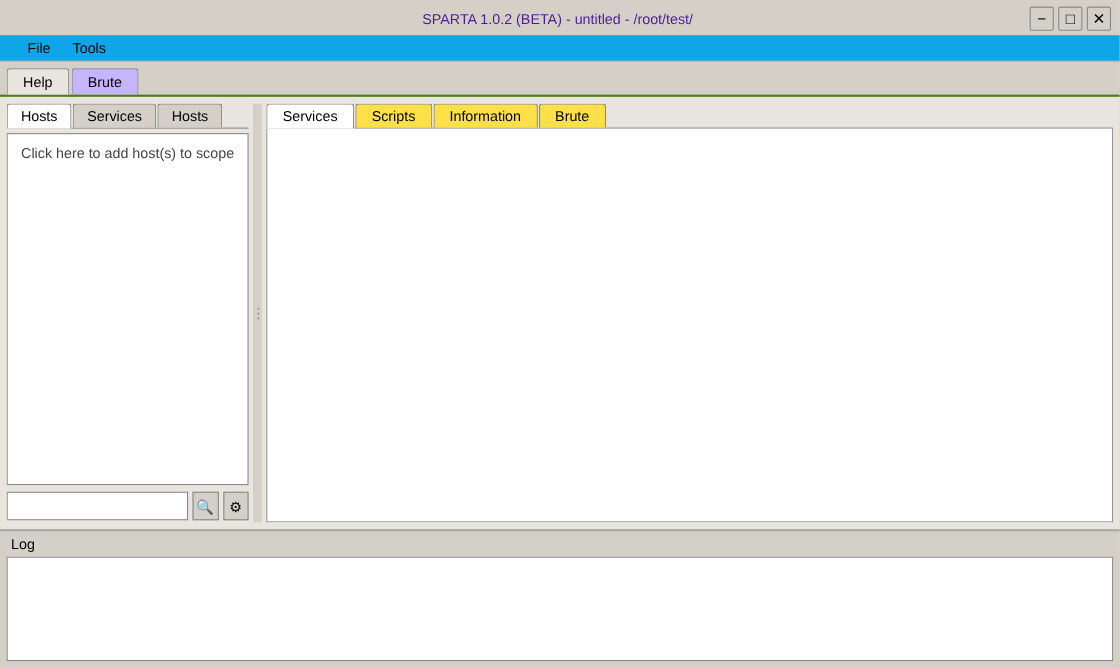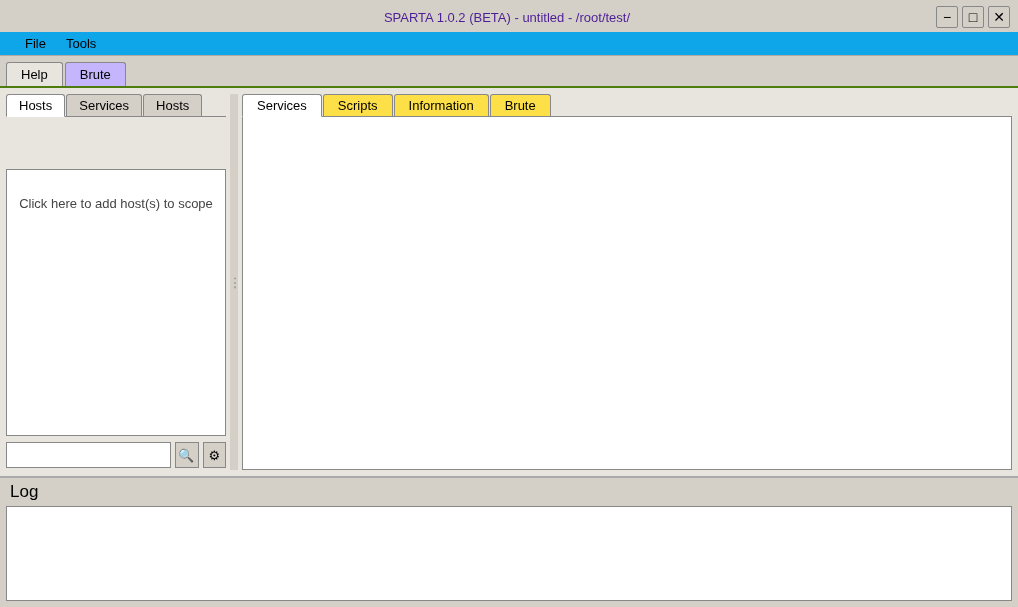--- a/index.html
+++ b/index.html
@@ -153,23 +153,22 @@
     }
 
     
     .left-content {
       flex: 1;
       background: #fff;
       border: 1px solid #888;
       display: flex;
       align-items: flex-start;
       justify-content: center;
-      padding: 24px 8px;
+      padding: 8px 8px;
       overflow: auto;
-      margin-top: 48px;
     }
 
     .add-hosts-text {
       color: #444;
       text-align: center;
       line-height: 1.5;
       font-size: 13px;
     }
 
     
@@ -260,21 +259,21 @@
     
     .log-section {
       border-top: 2px solid #aaa;
       background: #d4d0c8;
       display: flex;
       flex-direction: column;
     }
 
     .log-header {
       padding: 4px 10px;
-      font-size: 17px;
+      font-size: 13px;
       color: #000;
       font-weight: normal;
     }
 
     .log-content {
       background: #fff;
       margin: 0 6px 6px 6px;
       border: 1px solid #888;
       height: 95px;
       overflow: auto;

